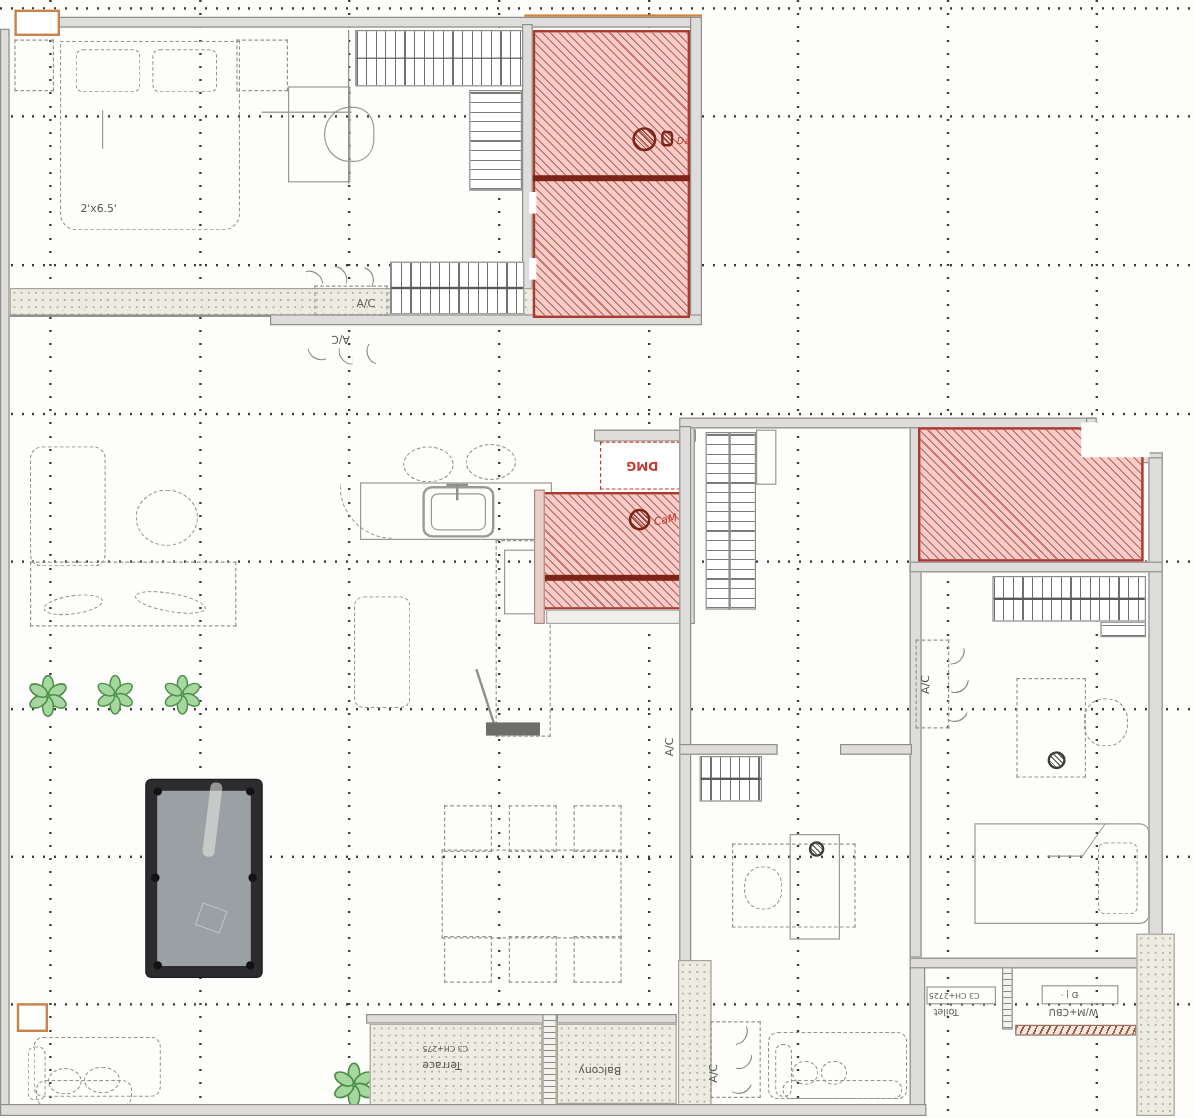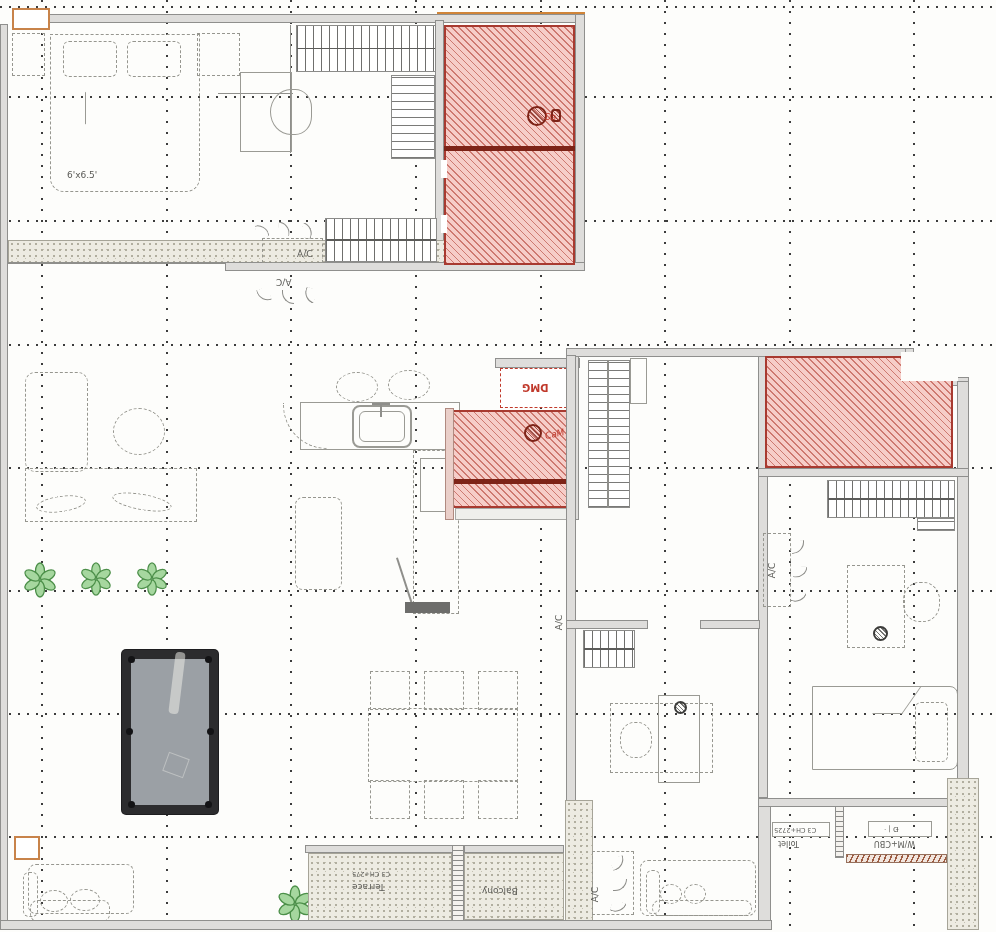--- a/index.html
+++ b/index.html
@@ -91,31 +91,31 @@
   <div class="thin" style="left:290px;top:25px;width:1.4px;height:128px"></div>
 
   <div class="stip" style="left:8px;top:240px;width:467px;height:24px"></div>
   <div class="wall" style="left:225px;top:262px;width:360px;height:9px"></div>
   <div class="thin" style="left:8px;top:262px;width:217px;height:2px"></div>
 
   <div class="red" style="left:444px;top:25px;width:131px;height:240px"></div>
   <div class="reddiv" style="left:444px;top:146px;width:131px;height:5px"></div>
   <div class="rcirc" style="left:527px;top:106px;width:20px;height:20px"></div>
   <div class="rcirc" style="left:551px;top:109px;width:10px;height:13px;border-radius:30%"></div>
-  <span class="lbl redtxt" style="left:545px;top:114px;font-size:8px;font-style:italic">Da</span>
+  <span class="lbl redtxt" style="left:564px;top:114px;font-size:8px;font-style:italic">Da</span>
   <div class="abs" style="left:441px;top:160px;width:6px;height:18px;background:#fff"></div>
   <div class="abs" style="left:441px;top:215px;width:6px;height:18px;background:#fff"></div>
 
   <div class="dash" style="left:12px;top:33px;width:33px;height:43px"></div>
   <div class="dash" style="left:197px;top:33px;width:43px;height:43px"></div>
   <div class="dash" style="left:50px;top:34px;width:150px;height:158px;border-radius:0 0 14px 14px"></div>
   <div class="dash" style="left:63px;top:41px;width:54px;height:36px;border-radius:6px"></div>
   <div class="dash" style="left:127px;top:41px;width:54px;height:36px;border-radius:6px"></div>
   <div class="soli" style="left:56px;top:80px;width:30px;height:32px;border-width:0 1px 0 0;transform:skewY(40deg)"></div>
-  <span class="lbl" style="left:67px;top:171px">6'x6.5'</span>
+  <span class="lbl" style="left:67px;top:171px">2'x6.5'</span>
   <div class="soli" style="left:240px;top:72px;width:52px;height:80px"></div>
   <div class="soli" style="left:270px;top:89px;width:42px;height:46px;border-radius:50% 40% 40% 50%"></div>
 
   <div class="hangh" style="left:296px;top:25px;width:140px;height:47px">
       <div class="rail"></div>
     </div>
   <div class="shelf" style="left:391px;top:75px;width:44px;height:84px"></div>
   <div class="hangh" style="left:325px;top:218px;width:112px;height:44px">
       <div class="rail"></div>
     </div>

